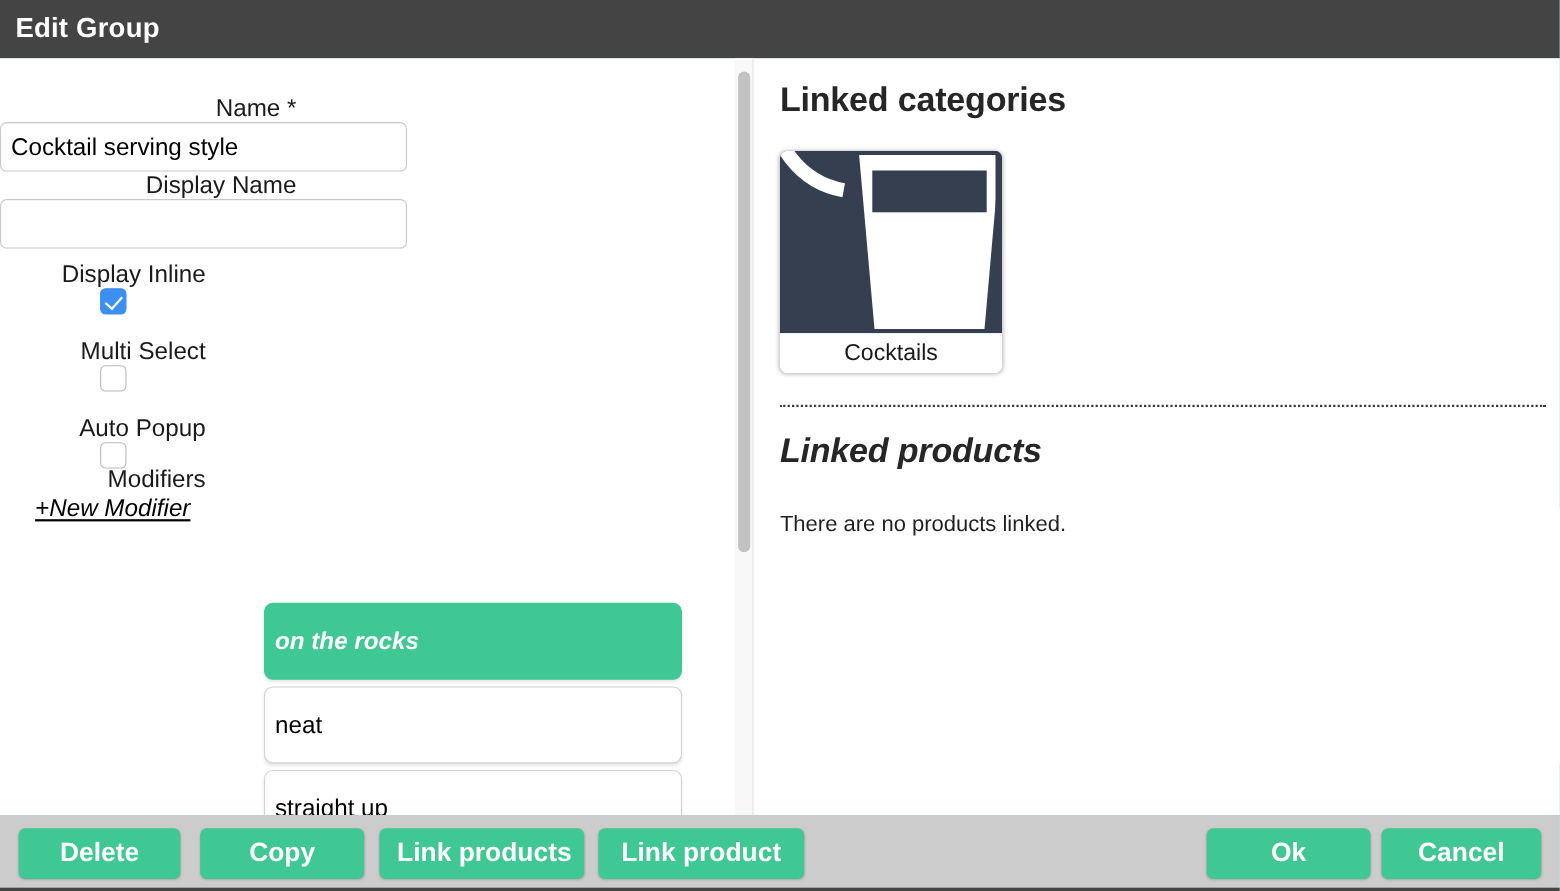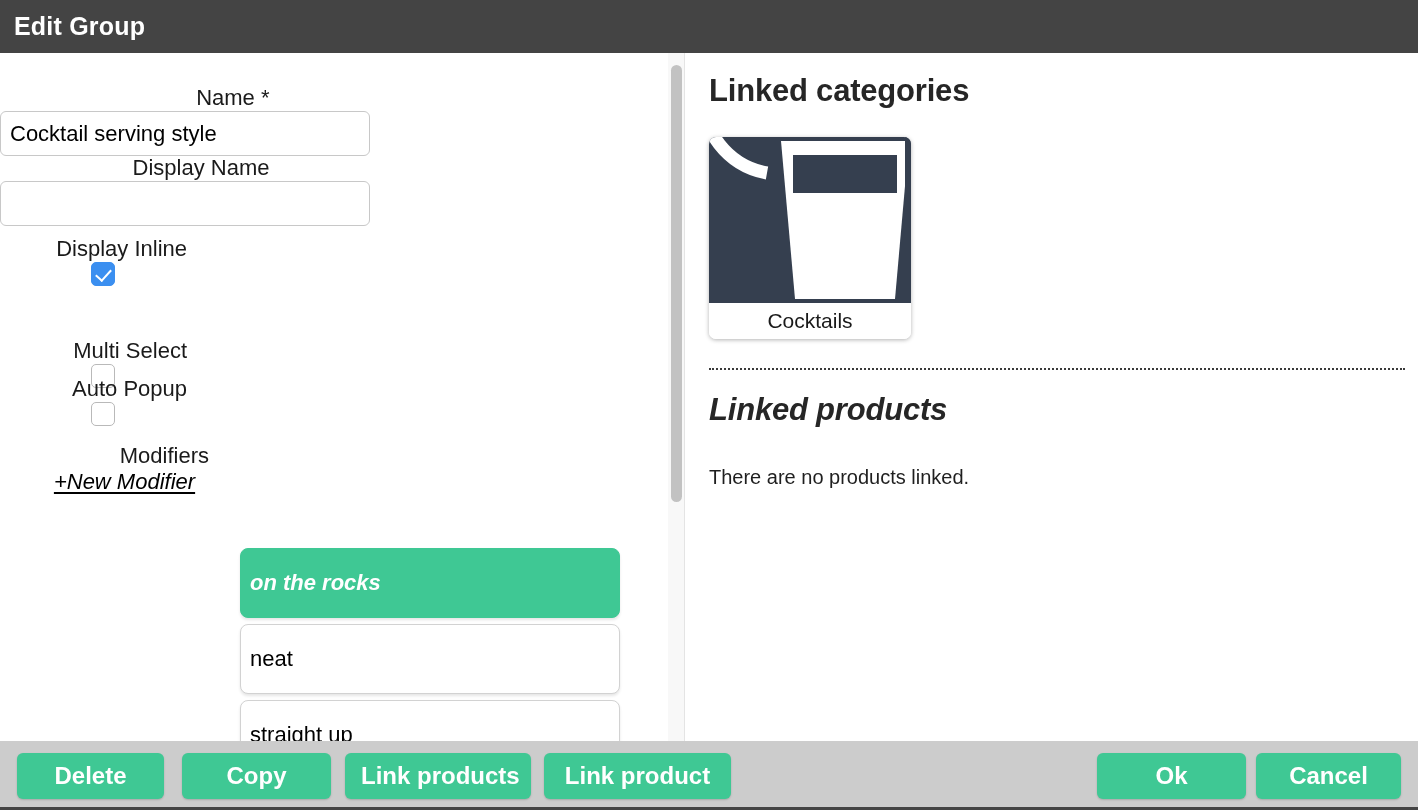--- a/index.html
+++ b/index.html
@@ -270,31 +270,31 @@
       <div class="form-row" style="left:0; top:102px;">
         <div class="form-label">Display Name</div>
         <input class="text-input" type="text" value="" style="">
       </div>
 
       <div class="form-row" style="left:0; top:183px;">
         <div class="form-label">Display Inline</div>
         <div class="checkbox checked"></div>
       </div>
 
-      <div class="form-row" style="left:0; top:253px;margin-top:32px;">
+      <div class="form-row" style="left:0; top:253px;">
         <div class="form-label">Multi Select</div>
         <div class="checkbox"></div>
       </div>
 
       <div class="form-row" style="left:0; top:323px;">
         <div class="form-label">Auto Popup</div>
         <div class="checkbox"></div>
       </div>
 
-      <div class="form-row" style="left:0; top:390px;margin-left:22px;">
+      <div class="form-row" style="left:0; top:370px;">
         <div class="form-label">Modifiers</div>
         <div class="new-modifier-link">+New Modifier</div>
       </div>
 
       <div class="modifier-list">
         <div class="modifier-item selected">
           <span>on the rocks</span>
         </div>
         <div class="modifier-item">
           <span>neat</span>

